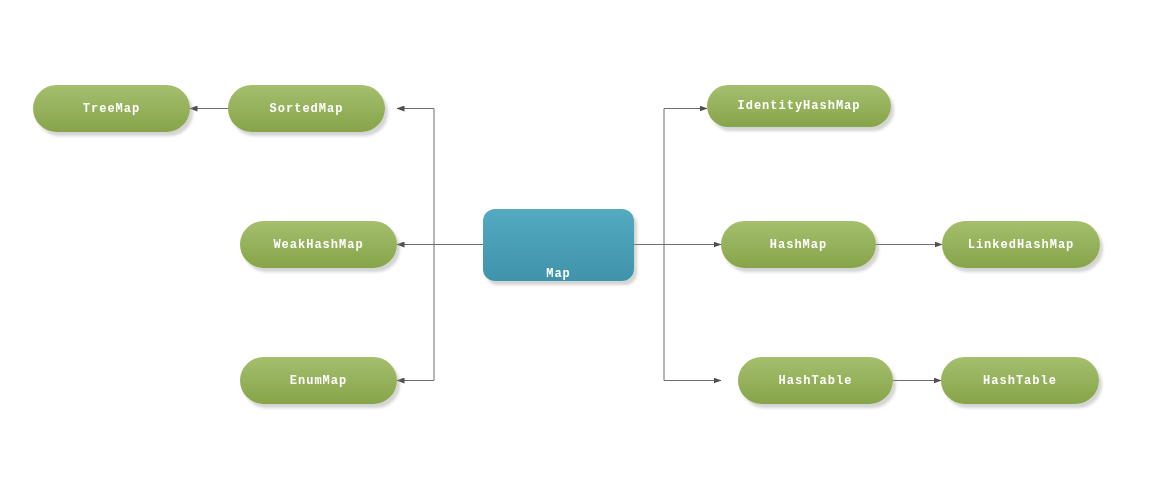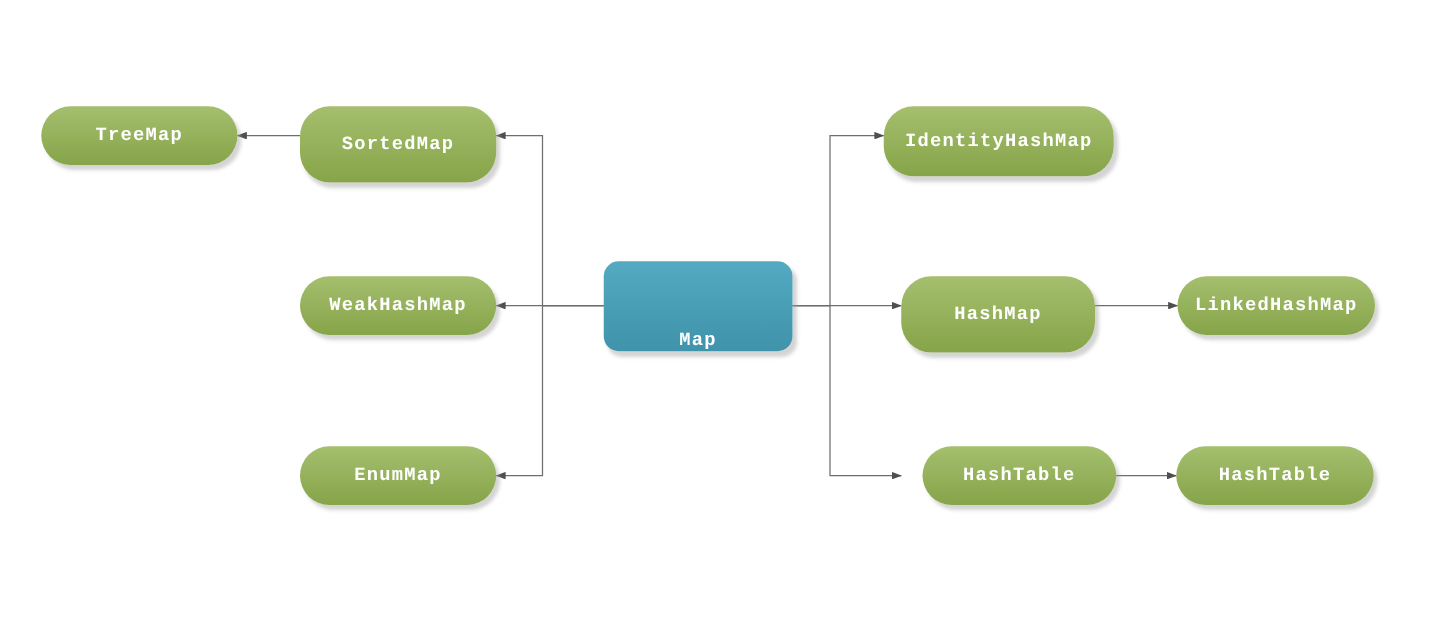--- a/index.html
+++ b/index.html
@@ -31,21 +31,21 @@
     fill: var(--arrow, #4f4f4f);
   }
   .node {
     position: absolute;
     display: flex;
     align-items: center;
     justify-content: center;
     color: var(--text, #ffffff);
     font-family: "Liberation Mono", "DejaVu Sans Mono", monospace;
     font-weight: bold;
-    font-size: 15px;
+    font-size: 12px;
     letter-spacing: 1px;
     box-shadow: 3px 4px 3px rgba(160,160,160,0.45);
     cursor: default;
     box-sizing: border-box;
     white-space: nowrap;
   }
   .node.child {
     border-radius: 24px;
     background: linear-gradient(180deg, var(--green_top, #a5bf6e) 0%, var(--green_bottom, #86a449) 100%);
   }
@@ -74,33 +74,33 @@
       <polyline points="876,244.5 942,244.5" marker-end="url(#arrowhead)"></polyline>
       <polyline points="876,380.5 941,380.5" marker-end="url(#arrowhead)"></polyline>
     </svg>
   <div id="nodes">
       <div class="node primary" style="left: 483px; top: 209px; width: 151px; height: 72px; align-items: flex-end;">
         <span>Map</span>
       </div>
       <div class="node child" style="left: 33px; top: 85px; width: 157px; height: 47px;">
         <span>TreeMap</span>
       </div>
-      <div class="node child" style="left: 240px; top: 85px; width: 157px; height: 61px;">
+      <div class="node child" style="left: 228px; top: 85px; width: 157px; height: 47px;">
         <span>SortedMap</span>
       </div>
       <div class="node child" style="left: 240px; top: 221px; width: 157px; height: 47px; justify-content: center;">
         <span>WeakHashMap</span>
       </div>
       <div class="node child" style="left: 240px; top: 357px; width: 157px; height: 47px; align-items: center;">
         <span>EnumMap</span>
       </div>
-      <div class="node child" style="left: 707px; top: 85px; width: 184px; height: 56px;">
+      <div class="node child" style="left: 707px; top: 85px; width: 184px; height: 42px;">
         <span>IdentityHashMap</span>
       </div>
-      <div class="node child" style="left: 721px; top: 221px; width: 155px; height: 61px;">
+      <div class="node child" style="left: 721px; top: 221px; width: 155px; height: 47px;">
         <span>HashMap</span>
       </div>
       <div class="node child" style="left: 942px; top: 221px; width: 158px; height: 47px;">
         <span>LinkedHashMap</span>
       </div>
       <div class="node child" style="left: 738px; top: 357px; width: 155px; height: 47px;">
         <span>HashTable</span>
       </div>
       <div class="node child" style="left: 941px; top: 357px; width: 158px; height: 47px;">
         <span>HashTable</span>

